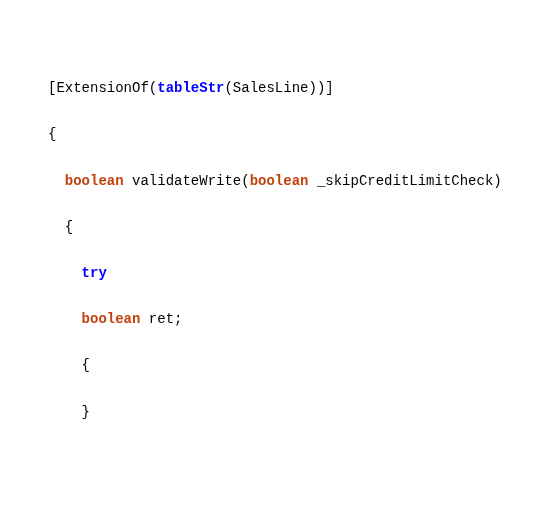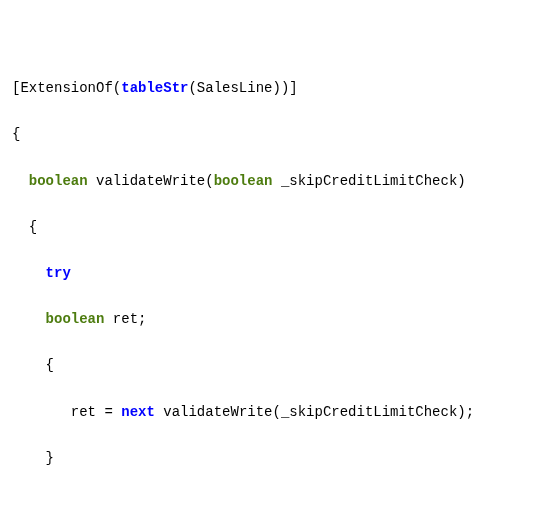--- a/index.html
+++ b/index.html
@@ -6,37 +6,36 @@
     margin: 0;
     padding: 8px 12px;
     background: #ffffff;
     font-family: Consolas, "Courier New", monospace;
     font-size: 14px;
     line-height: 1.65;
     color: #000000;
     white-space: pre;
   }
   .kw { color: #0000ff; font-weight: bold; }
-  .type { color: #4d7c0f; font-weight: bold; }
+  .type { color: #c2410c; font-weight: bold; }
   .punct { color: #000000; }
   .ident { color: #000000; }
-  .code-line { display: block; }
+  .code-line { display: block; margin-left: 36px; }
 </style>
 </head>
 <body>
 
 
 <div><span class="code-line"><span class="punct">[</span><span class="ident">ExtensionOf</span><span class="punct">(</span><span class="kw">tableStr</span><span class="punct">(</span><span class="ident">SalesLine</span><span class="punct">)</span><span class="punct">)</span><span class="punct">]</span></span>
 <span class="code-line"><span class="punct">{</span></span>
 <span class="code-line"><span>  </span><span class="type">boolean</span><span> </span><span class="ident">validateWrite</span><span class="punct">(</span><span class="type">boolean</span><span> </span><span class="ident">_skipCreditLimitCheck</span><span class="punct">)</span></span>
 <span class="code-line"><span>  </span><span class="punct">{</span></span>
 <span class="code-line"><span>    </span><span class="kw">try</span></span>
 <span class="code-line"><span>    </span><span class="type">boolean</span><span> </span><span class="ident">ret</span><span class="punct">;</span></span>
 <span class="code-line"><span>    </span><span class="punct">{</span></span>
-<span class="code-line"><span>       </span><span class="ident">ret</span><span> </span><span class="punct">=</span><span> </span><span class="kw">next</span><span> </span><span class="ident">validateWrite</span><span class="punct">(</span><span class="ident">_skipCreditLimitCheck</span><span class="punct">)</span><span class="punct">;</span></span>
 <span class="code-line"><span>    </span><span class="punct">}</span></span>
 
 
 
 
 
 
 
 
 

